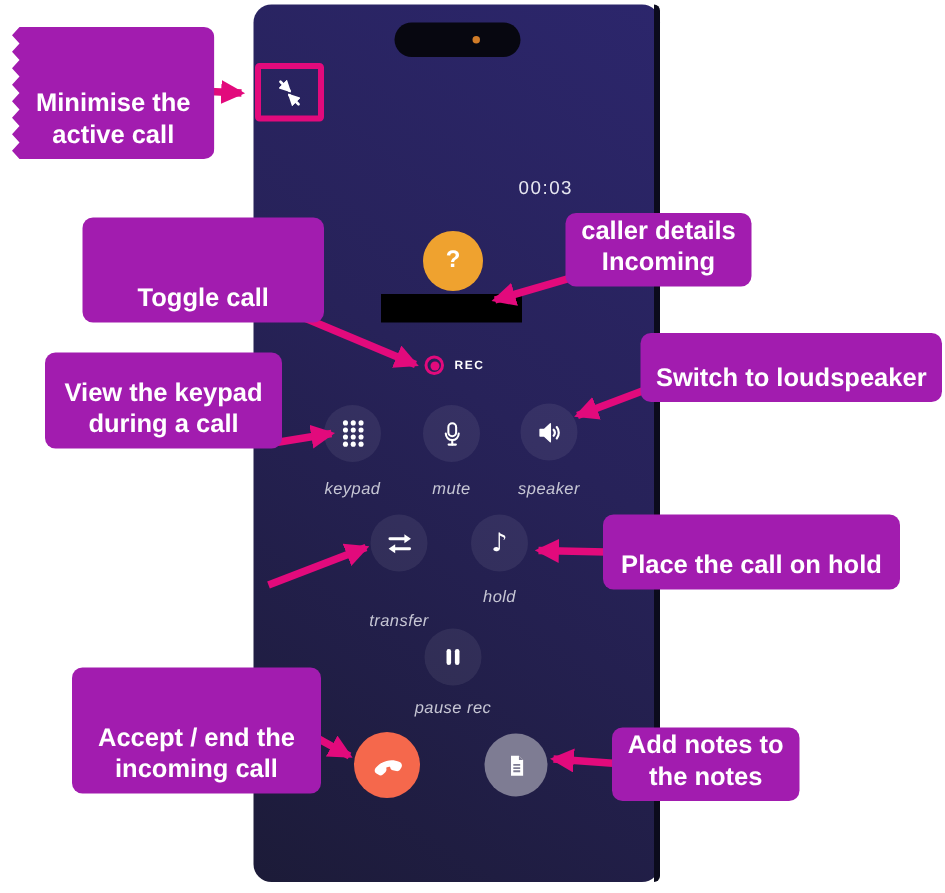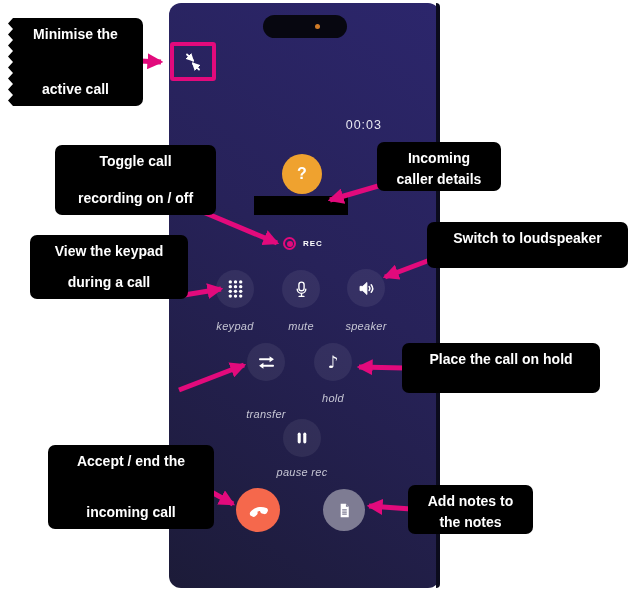--- a/index.html
+++ b/index.html
@@ -34,23 +34,23 @@
           align-items:center;justify-content:center;cursor:pointer;}
   .endcall{background:#f5684c;}
   .notesbtn{background:#7e7c93;width:42px;height:42px;}
   .music{font-family:"DejaVu Sans",sans-serif;color:#fff;font-size:17px;font-weight:bold;line-height:1;}
 
   .minimise{position:absolute;left:1px;top:39px;width:38px;height:31px;border:4px solid #e20a7c;
             border-radius:3px;display:flex;align-items:center;justify-content:center;cursor:pointer;z-index:12;}
 
   
   .arrows{position:absolute;left:0;top:0;z-index:5;pointer-events:none;}
-  .note{position:absolute;background:#000000;color:#fff;font-weight:bold;font-size:14px;
+  .note{position:absolute;background:#a21caf;color:#fff;font-weight:bold;font-size:17px;
         line-height:21px;text-align:center;border-radius:7px;display:flex;flex-direction:column;
-        justify-content:space-between;padding:6px;box-sizing:border-box;z-index:10;}
+        justify-content:flex-end;padding:6px;box-sizing:border-box;z-index:10;}
   .note div{white-space:nowrap;}
   .zigzag{border-radius:0 7px 7px 0;
     clip-path:polygon(100% 0%,100% 100%,5px 100%,0 93.75%,5px 87.5%,0 81.25%,5px 75%,0 68.75%,
       5px 62.5%,0 56.25%,5px 50%,0 43.75%,5px 37.5%,0 31.25%,5px 25%,0 18.75%,5px 12.5%,0 6.25%,5px 0%);}
 </style>
 </head>
 <body>
 
 <div class="canvas">
 
@@ -181,37 +181,36 @@
     </g>
   </svg>
 
   <div class="note zigzag" style="left:8px;top:18px;width:135px;height:88px;">
     <div>Minimise the</div>
     <div>active call</div>
   </div>
 
   <div class="note" style="left:55px;top:145px;width:161px;height:70px;">
     <div>Toggle call</div>
-    <div>recording on / off</div>
   </div>
 
   <div class="note" style="left:30px;top:235px;width:158px;height:64px;">
     <div>View the keypad</div>
     <div>during a call</div>
   </div>
 
 
   <div class="note" style="left:48px;top:445px;width:166px;height:84px;">
     <div>Accept / end the</div>
     <div>incoming call</div>
   </div>
 
   <div class="note" style="left:377px;top:142px;width:124px;height:49px;">
+    <div>caller details</div>
     <div>Incoming</div>
-    <div>caller details</div>
   </div>
 
   <div class="note" style="left:427px;top:222px;width:201px;height:46px;">
     <div>Switch to loudspeaker</div>
   </div>
 
   <div class="note" style="left:402px;top:343px;width:198px;height:50px;">
     <div>Place the call on hold</div>
   </div>
 

